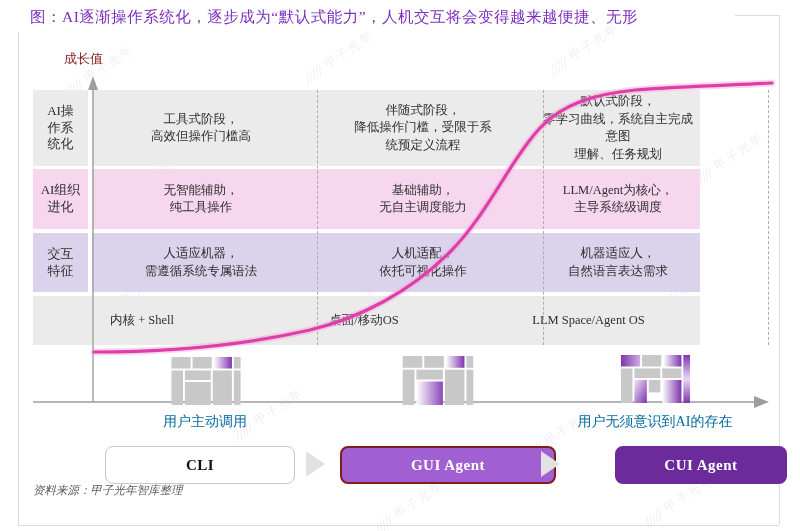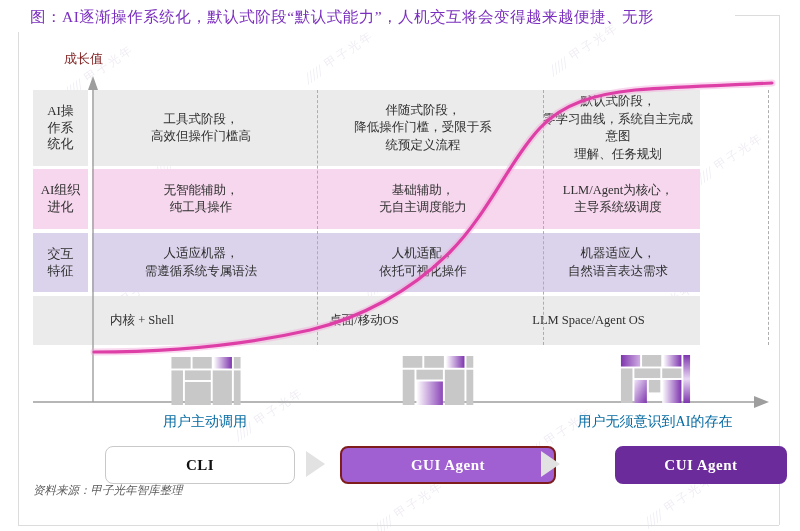--- a/index.html
+++ b/index.html
@@ -108,21 +108,21 @@
   <div class="wm" style="left:640px;top:492px">
       <span class="hatch">|||||</span>
       <span class="wtxt">甲子光年</span>
     </div>
 
   <div class="fr" style="left:18px;top:32px;width:1px;height:493px"></div>
   <div class="fr" style="left:18px;top:525px;width:761px;height:1px"></div>
   <div class="fr" style="left:779px;top:15px;width:1px;height:510px"></div>
   <div class="fr" style="left:735px;top:15px;width:45px;height:1px"></div>
 
-  <div class="title">图：AI逐渐操作系统化，默认式阶段“默认式能力”，人机交互将会变得越来越便捷、无形</div>
+  <div class="title">图：AI逐渐操作系统化，逐步成为“默认式能力”，人机交互将会变得越来越便捷、无形</div>
 
   <div class="ylab">成长值</div>
 
   <div class="band bg-gray" style="top:90px;height:76px">
     <div class="rlabel bg-gray">AI操
 作系
 统化</div>
     <div class="cell c1">工具式阶段，
 高效但操作门槛高</div>
     <div class="cell c2">伴随式阶段，

